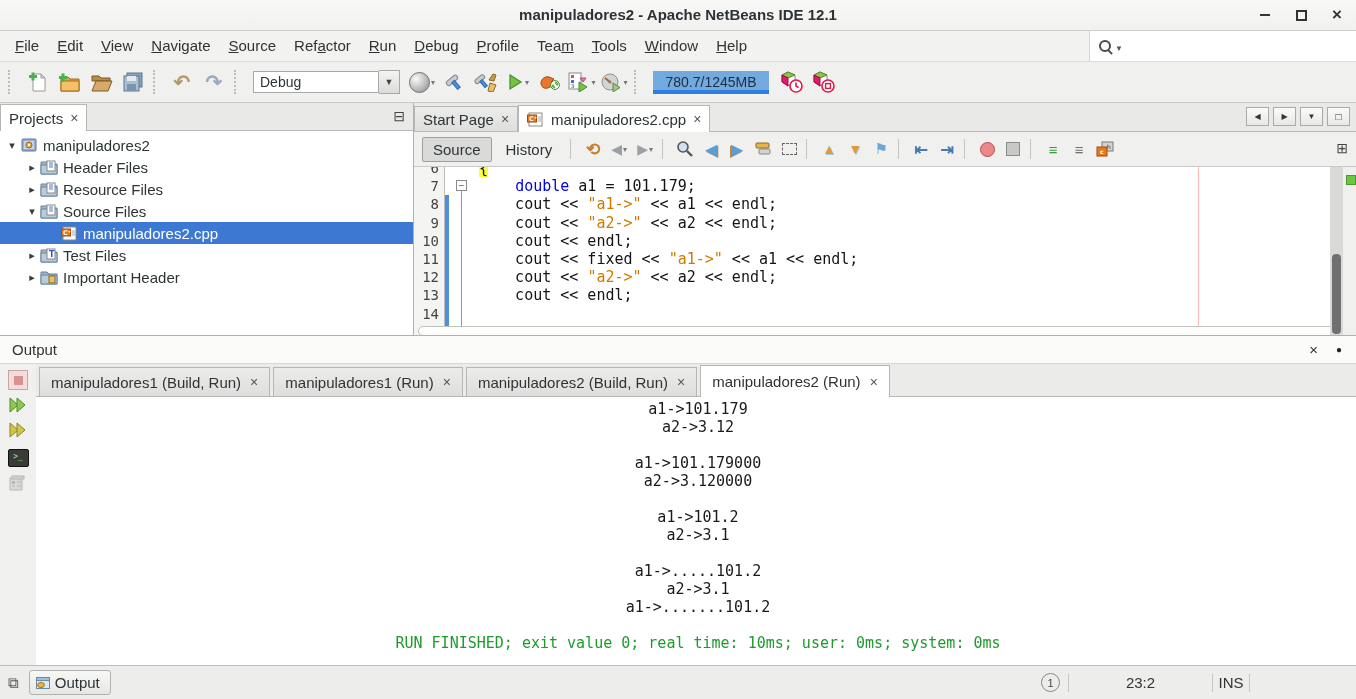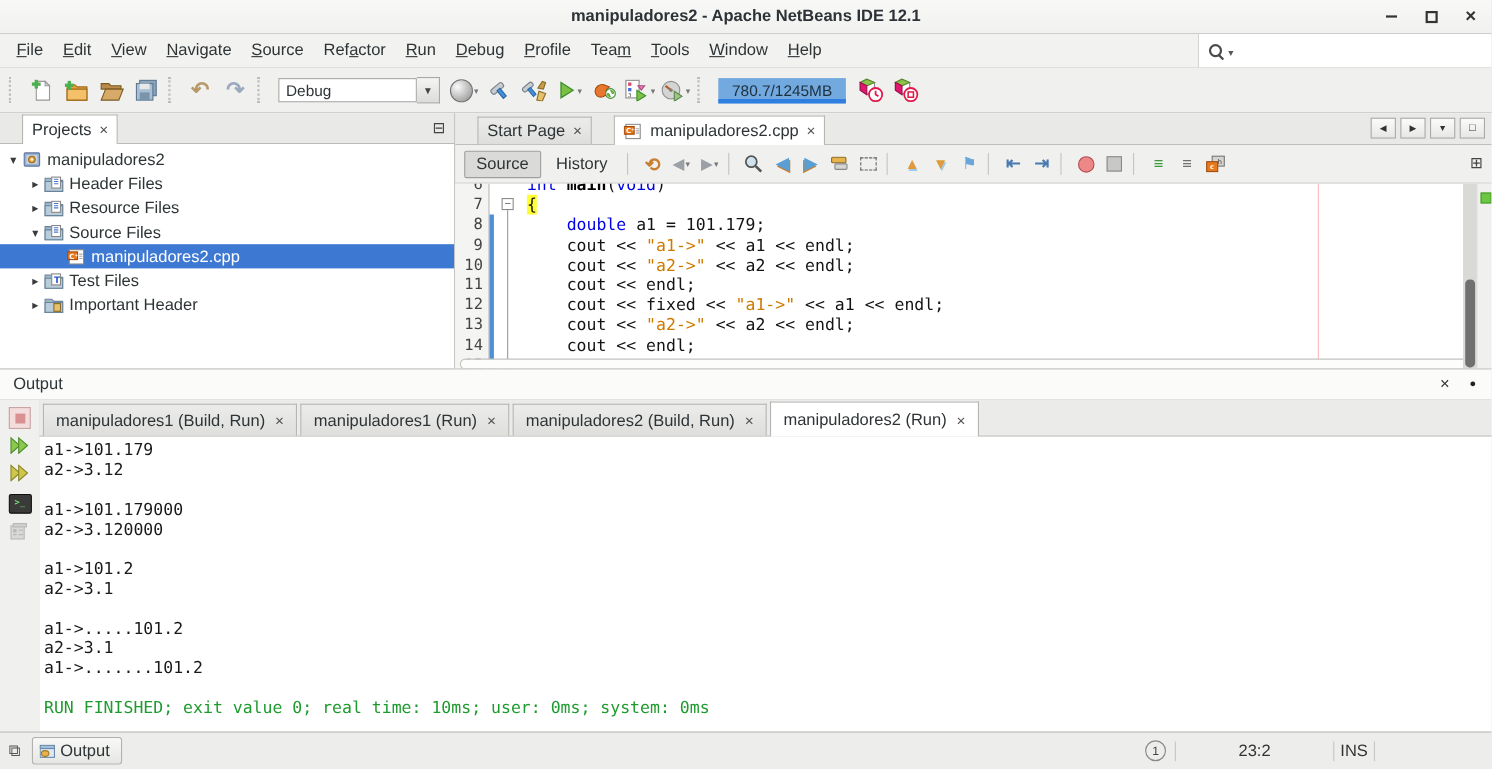--- a/index.html
+++ b/index.html
@@ -41,21 +41,21 @@
   #memory{width:116px;height:23px;background:#72a9de;position:relative;margin:0 6px;
           display:flex;align-items:center;justify-content:center;color:#1d2e3e;font-size:14px;}
   #memory::after{content:'';position:absolute;left:0;bottom:0;width:100%;height:4px;background:#2f7fe0;}
   .uglyph{font-size:20px;line-height:20px;}
   
   #main{top:103px;left:0;width:1356px;height:232px;}
   
   #projects{left:0;top:0;width:413px;height:232px;background:#fff;}
   .tabbar{height:28px;background:#e9e9e7;border-bottom:1px solid #bbbbb9;display:flex;align-items:flex-end;position:relative;box-sizing:border-box;}
   .tab{height:25px;display:flex;align-items:center;padding:4px 8px;border:1px solid #b6b6b4;border-bottom:none;
-       background:linear-gradient(#ececea,#dededc);margin-left:20px;font-size:15px;gap:7px;box-sizing:border-box;}
+       background:linear-gradient(#ececea,#dededc);margin-left:0;font-size:15px;gap:7px;box-sizing:border-box;}
   .tab.active{background:#fff;height:27px;margin-bottom:-1px;}
   .tab-close{font-size:14px;color:#555;line-height:12px;}
   .panel-minimize{position:absolute;right:8px;top:5px;font-size:14px;color:#444;}
   #tree{position:absolute;top:28px;left:0;right:0;bottom:0;background:#fff;padding-top:3px;}
   .tree-row{height:22px;display:flex;align-items:center;white-space:nowrap;}
   .tree-row.selected{background:#3d78d2;color:#fff;}
   .expander{width:16px;text-align:center;font-size:11px;color:#3a3a3a;flex:0 0 16px;}
   .tree-row.selected .expander{color:#fff;}
   .tree-icon{width:18px;height:16px;flex:0 0 18px;margin-right:5px;display:flex;align-items:center;justify-content:center;}
   
@@ -100,21 +100,21 @@
   #output-title{margin-left:12px;}
   .out-hdr-icons{position:absolute;right:14px;display:flex;gap:18px;align-items:center;}
   #out-body{position:absolute;top:28px;left:0;right:0;bottom:0;}
   #out-left{position:absolute;left:0;top:0;bottom:0;width:36px;background:#f0f0ee;border-right:1px solid #d8d8d6;}
   .out-tool{position:absolute;left:7px;width:22px;height:22px;display:flex;align-items:center;justify-content:center;}
   #out-tabbar{position:absolute;left:36px;right:0;top:0;height:33px;background:#ebebe9;border-bottom:1px solid #b6b6b4;
               display:flex;align-items:flex-end;box-sizing:border-box;}
   .out-tab{height:29px;display:flex;align-items:center;gap:9px;padding:0 11px;margin-left:3px;
            border:1px solid #b6b6b4;border-bottom:none;background:linear-gradient(#ececea,#dededc);box-sizing:border-box;}
   .out-tab.active{background:#fff;height:32px;margin-bottom:-1px;}
-  #out-text{position:absolute;left:36px;right:0;top:33px;bottom:0;background:#fff;padding:3px 0 0 4px;overflow:hidden;}
+  #out-text{position:absolute;left:36px;right:0;top:33px;bottom:0;background:#fff;padding:3px 0 0 4px;overflow:hidden;text-align:center;}
   .out-line{height:18px;line-height:18px;font-family:"DejaVu Sans Mono",monospace;font-size:15px;color:#1a1a1a;white-space:pre;}
   .out-line.success{color:#1e9b2e;}
   
   .stop-box{width:18px;height:18px;border:1px solid #c8a4a4;background:#f2dcdc;display:flex;align-items:center;justify-content:center;}
   .stop-box span{width:9px;height:9px;background:#d89090;display:block;}
   .term-box{width:19px;height:16px;background:#3a3a38;border:1px solid #111;border-radius:2px;color:#8f8;
             font-size:8px;line-height:14px;text-align:center;font-family:"DejaVu Sans Mono",monospace;}
   
   #statusbar{top:665px;left:0;width:1356px;height:34px;background:#ededeb;border-top:1px solid #bcbcba;
              display:flex;align-items:center;box-sizing:border-box;}
@@ -492,21 +492,20 @@
               <text x="11" y="8" font-size="6" fill="#333" font-family="DejaVu Sans">h</text>
               <rect x="1" y="6" width="10" height="9" fill="#e87a1c" stroke="#a04a10"></rect>
               <text x="4" y="13" font-size="6" fill="#fff" font-weight="bold" font-family="DejaVu Sans">c</text>
             </svg>
           </span>
         </span>
       <span class="splitter-ico">⊞</span>
     </div>
     <div id="code-area">
       <div id="code-lines">
-          <div class="code-line"><span class="tok-kw">int</span> <span class="tok-fn">main</span>(<span class="tok-kw">void</span>)</div>
           <div class="code-line"><span class="tok-brace">{</span></div>
           <div class="code-line">    <span class="tok-kw">double</span> a1 = 101.179;</div>
           <div class="code-line">    cout &lt;&lt; <span class="tok-str">"a1-&gt;"</span> &lt;&lt; a1 &lt;&lt; endl;</div>
           <div class="code-line">    cout &lt;&lt; <span class="tok-str">"a2-&gt;"</span> &lt;&lt; a2 &lt;&lt; endl;</div>
           <div class="code-line">    cout &lt;&lt; endl;</div>
           <div class="code-line">    cout &lt;&lt; fixed &lt;&lt; <span class="tok-str">"a1-&gt;"</span> &lt;&lt; a1 &lt;&lt; endl;</div>
           <div class="code-line">    cout &lt;&lt; <span class="tok-str">"a2-&gt;"</span> &lt;&lt; a2 &lt;&lt; endl;</div>
           <div class="code-line">    cout &lt;&lt; endl;</div>
         </div>
       <div id="gutter">

